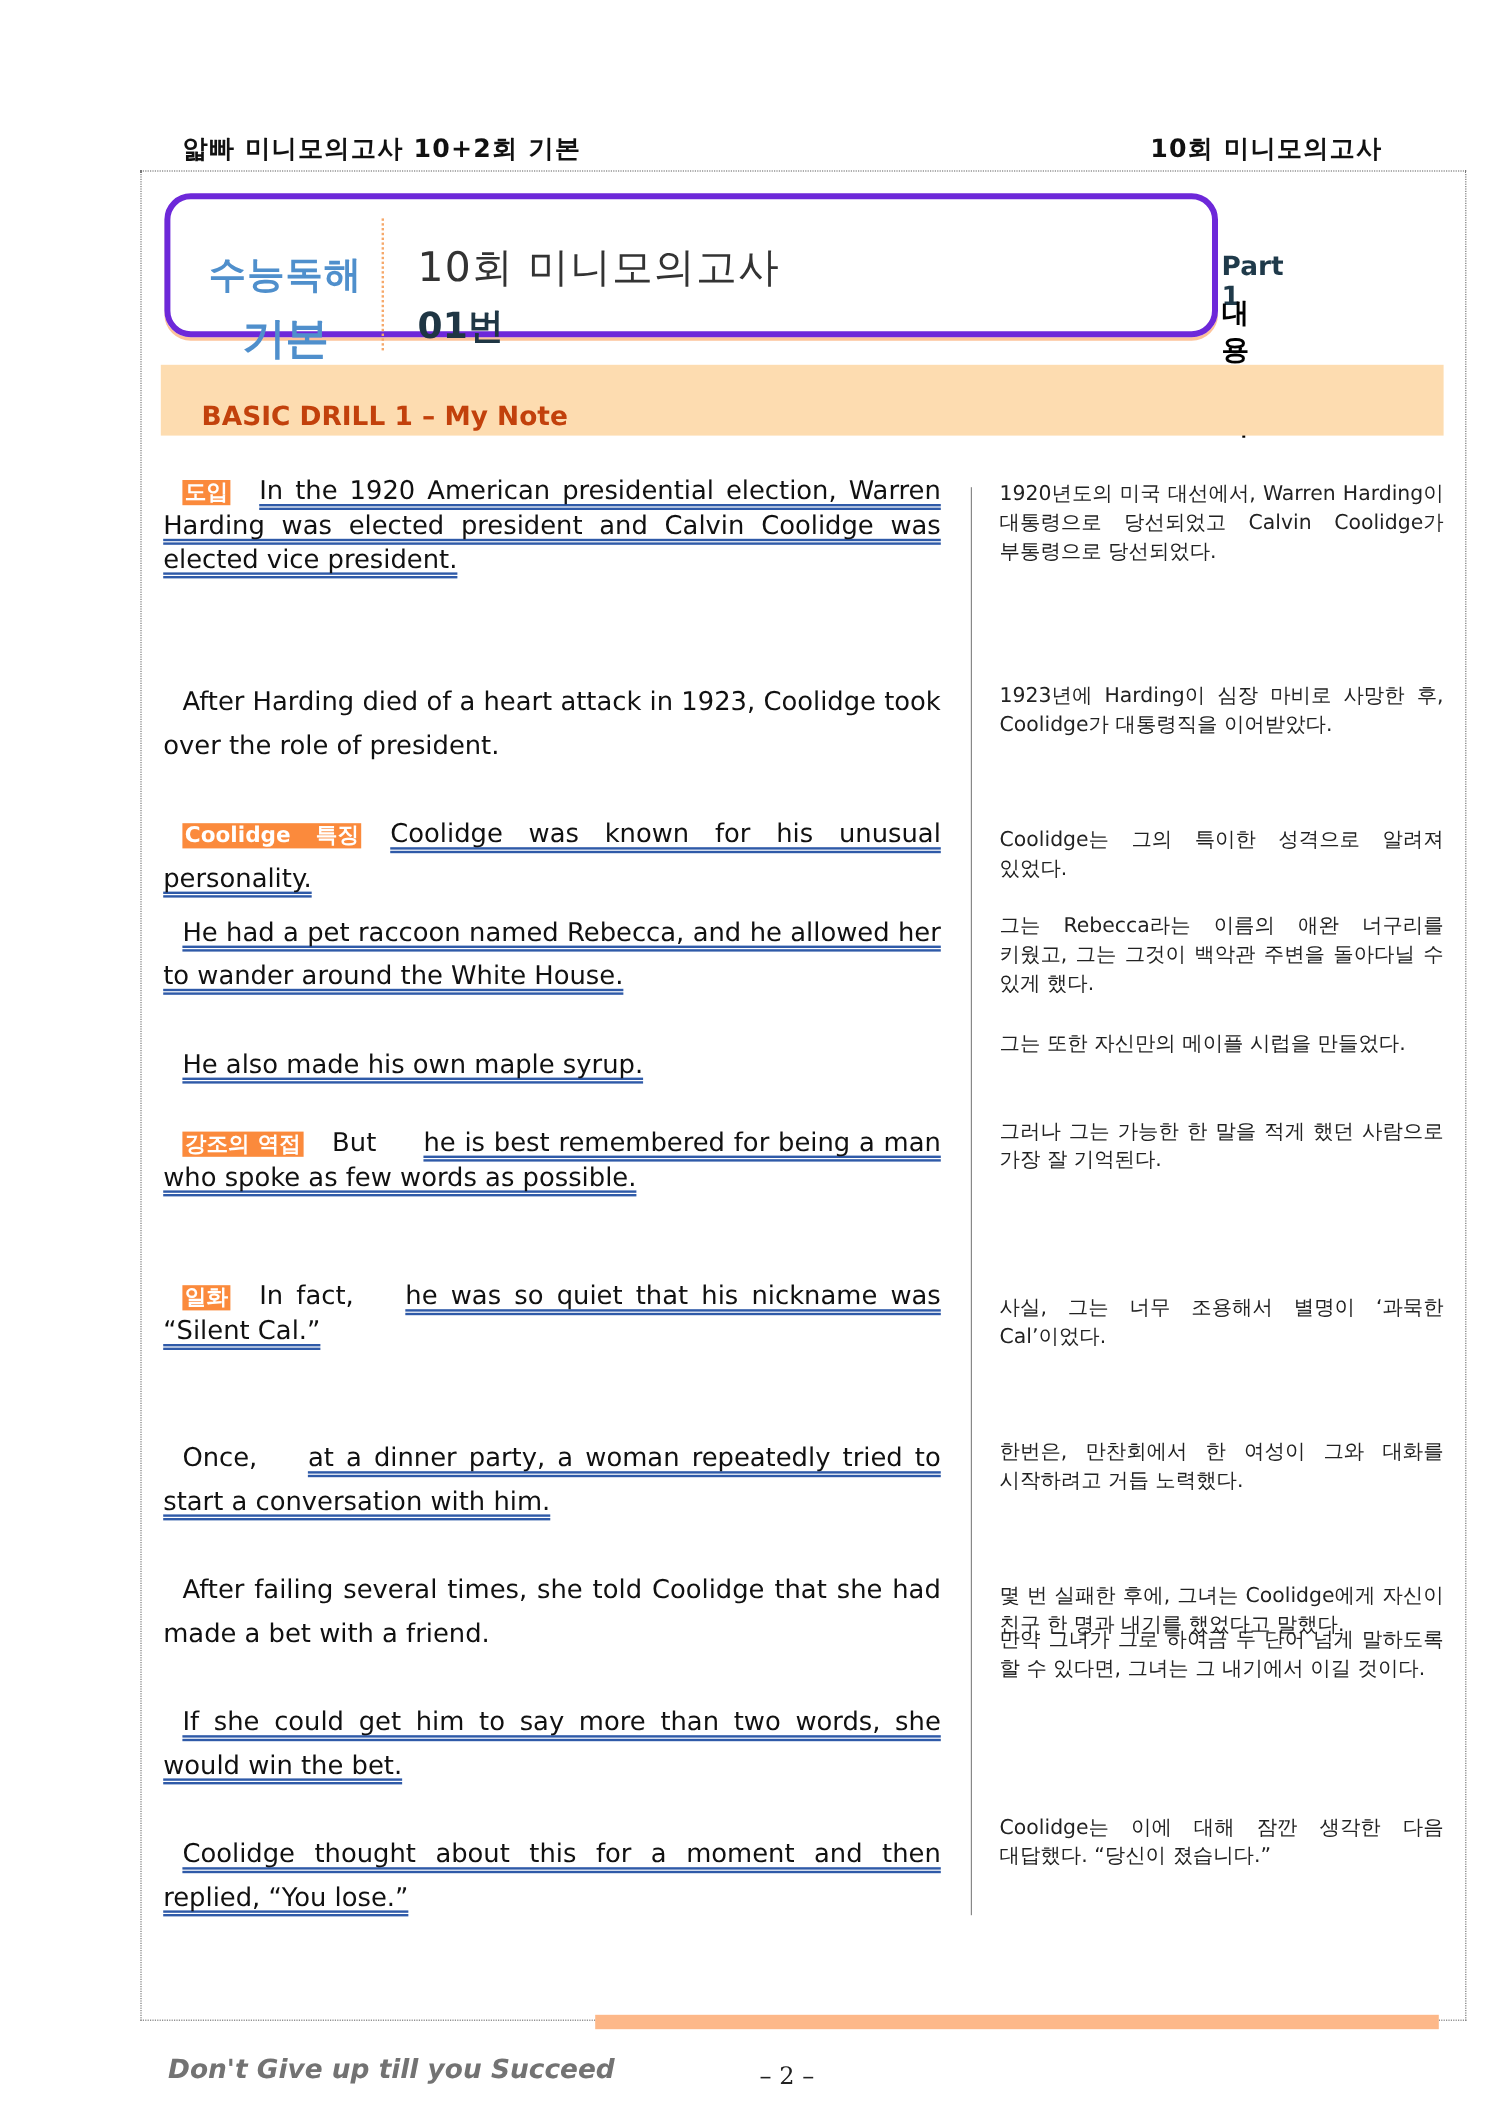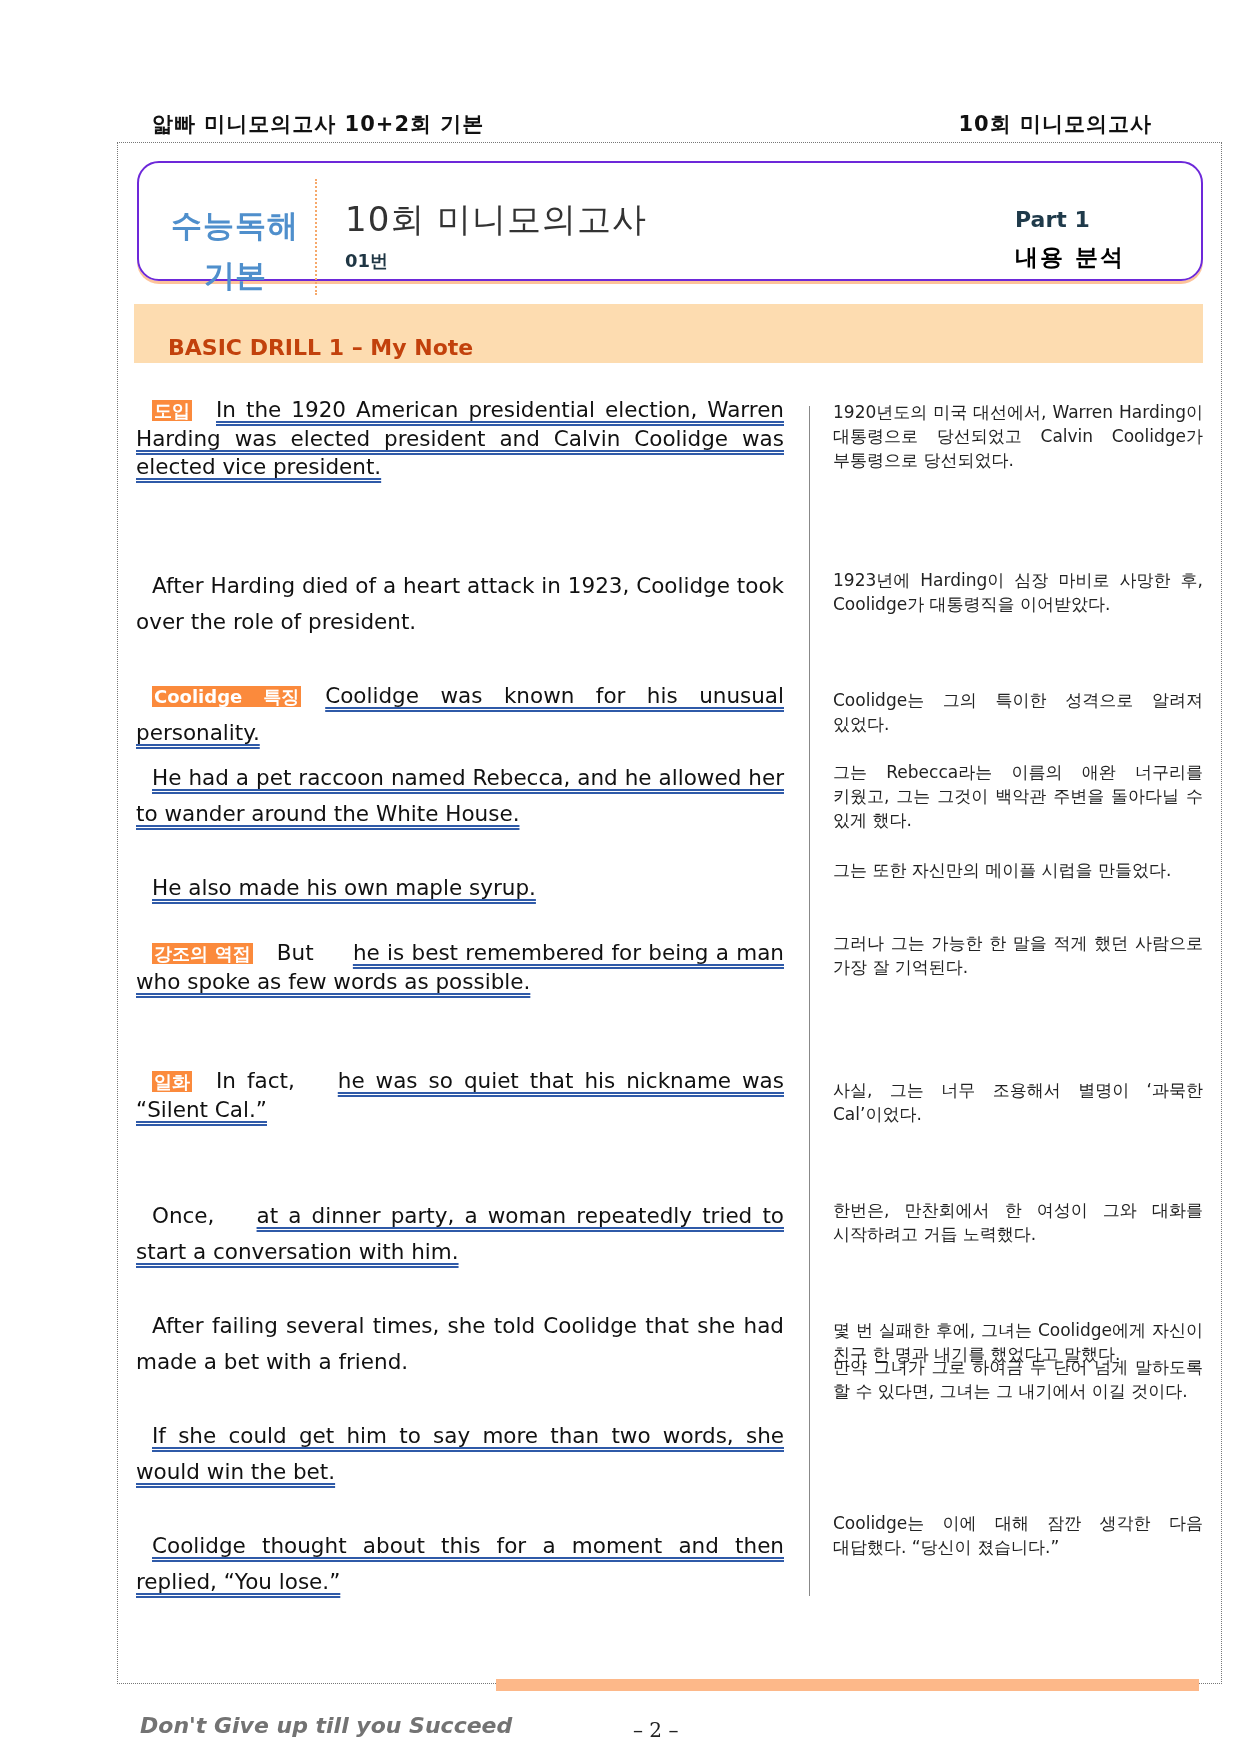--- a/index.html
+++ b/index.html
@@ -5,27 +5,27 @@
   * { box-sizing: border-box; margin: 16px; padding: 0; }
   html, body { width: 1240px; height: 1752px; background: #ffffff; overflow: hidden; }
   body { position: relative; font-family: "DejaVu Sans", "Liberation Sans", sans-serif; color: #111; }
 
   .top-header { position: absolute; top: 46px; left: 88px; right: 88px; height: 30px; }
   .top-left { position: absolute; left: 0; top: 0; font-size: 21px; font-weight: bold; color: #111; letter-spacing: 1px; }
   .top-right { position: absolute; right: 0; top: 0; font-size: 21px; font-weight: bold; color: #111; letter-spacing: 1px; }
 
   .frame { position: absolute; left: 69px; top: 94px; width: 1105px; height: 1542px; border: 1px dotted #777; }
 
-  .title-box { position: absolute; left: 89px; top: 113px; width: 1066px; height: 120px;
-    border: 2px solid #6d28d9; border-radius: 22px; box-shadow: 0 3px 0 #fdc39a; }
+  .title-box { position: absolute; left: 89px; top: 113px; width: 878px; height: 120px;
+    border: 5px solid #6d28d9; border-radius: 22px; box-shadow: 0 3px 0 #fdc39a; }
   .tb-left { position: absolute; left: 0; top: 0; width: 162px; height: 100%; border-right: 2px dotted #f6a86a; text-align: center; }
   .tb-left .l1 { position: absolute; top: 10px; left: 0; right: 0; font-size: 31px; font-weight: bold; color: #4f8fcc; letter-spacing: 1px; }
-  .tb-left .l2 { position: absolute; top: 60px; left: 0; right: 0; font-size: 31px; font-weight: bold; color: #4f8fcc; }
+  .tb-left .l2 { position: absolute; top: 60px; left: 0; right: 0; font-size: 36px; font-weight: bold; color: #4f8fcc; }
   .tb-title { position: absolute; left: 190px; top: 18px; font-size: 34px; color: #333; letter-spacing: 1px; }
-  .tb-num { position: absolute; left: 190px; top: 70px; font-size: 18px; font-weight: bold; color: #1f3644; }
+  .tb-num { position: absolute; left: 190px; top: 70px; font-size: 30px; font-weight: bold; color: #1f3644; }
   .tb-part { position: absolute; left: 860px; top: 28px; font-size: 22px; font-weight: bold; color: #1f3a4a; }
   .tb-sub { position: absolute; left: 860px; top: 63px; font-size: 23px; font-weight: bold; color: #000000; letter-spacing: 2px; }
 
   .drill-bar { position: absolute; left: 86px; top: 256px; width: 1069px; height: 59px; background: #fddcb0; }
   .drill-bar span { position: absolute; left: 18px; top: 15px; font-size: 22px; font-weight: bold; color: #c2410c; }
 
   .divider { position: absolute; left: 761px; top: 358px; width: 1px; height: 1190px; background: #888; }
 
   .en { position: absolute; left: 88px; width: 648px; font-size: 21.5px; color: #111; text-align: justify; text-align-last: left; }
   .en.loose { line-height: 28px; }

